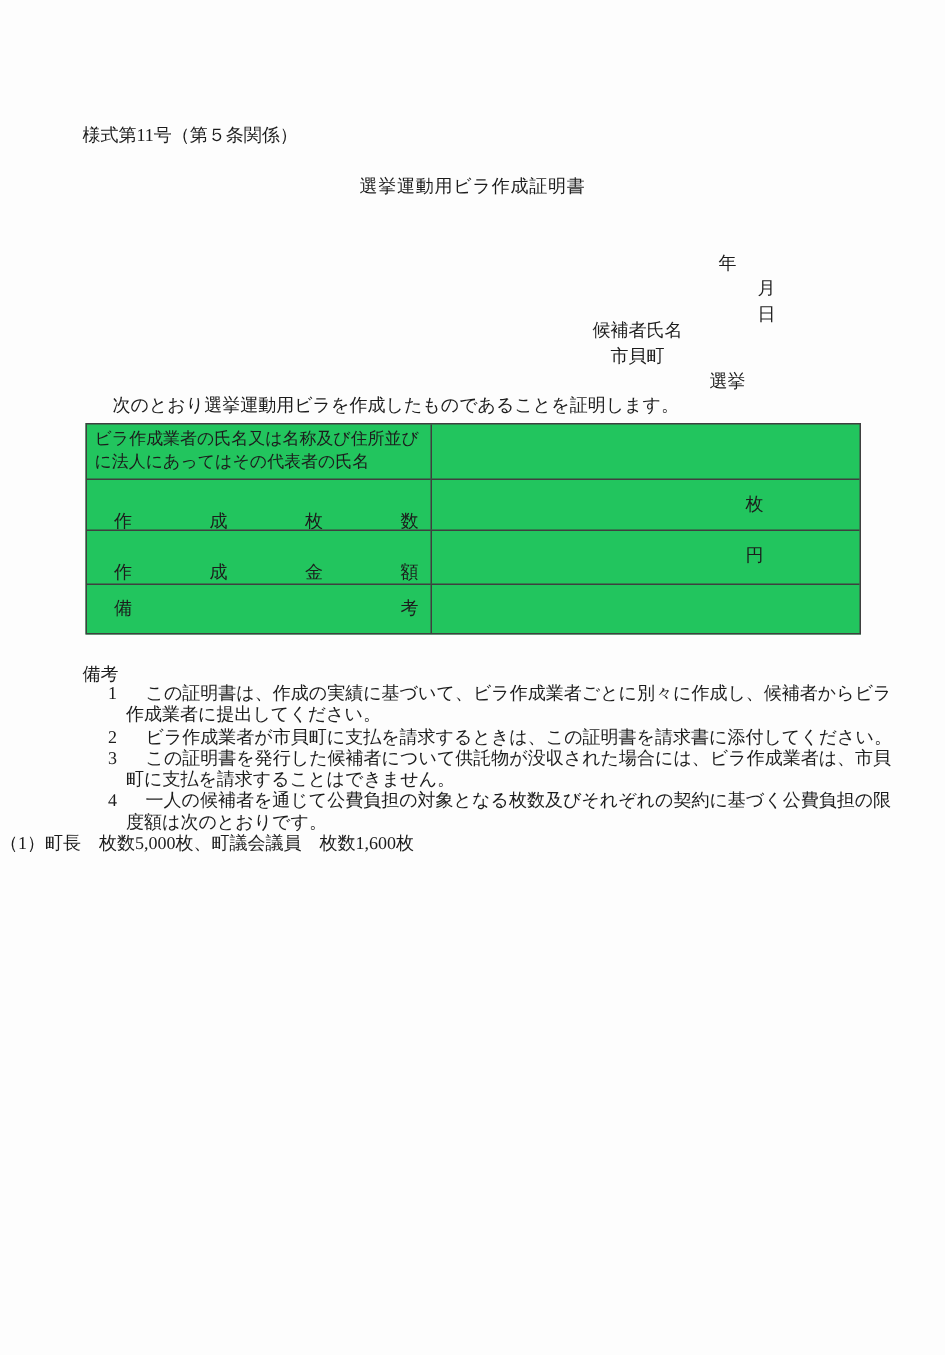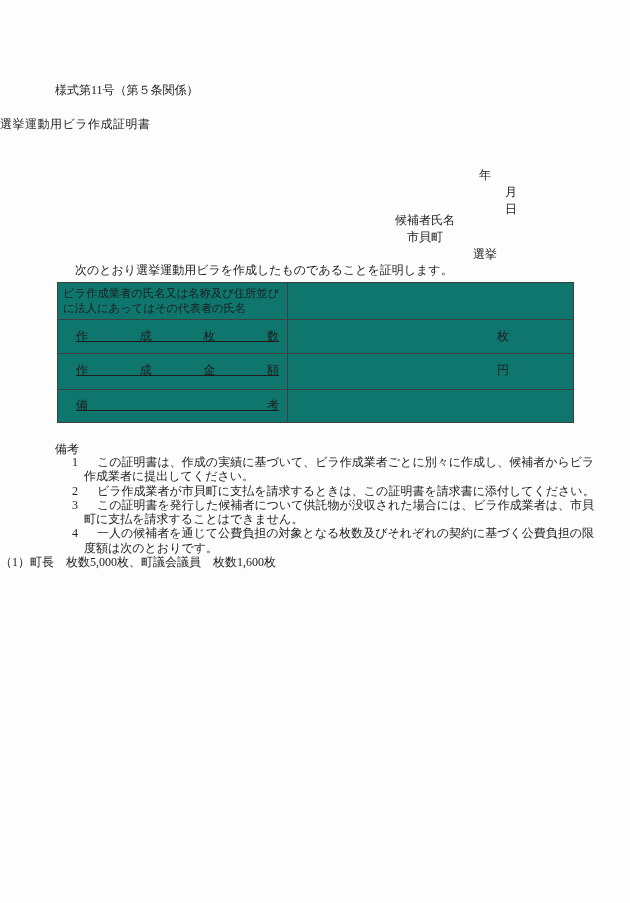--- a/index.html
+++ b/index.html
@@ -9,21 +9,21 @@
     height: 903px;
     background: #fdfdfd;
     font-family: "Liberation Serif", "DejaVu Serif", serif;
     font-size: 12px;
     color: #1c1c1c;
     overflow: hidden;
   }
   .abs { position: absolute; white-space: pre; }
 
   .form-number { left: 55px; top: 82px; }
-  .doc-title { left: 0; right: 0; top: 116px; text-align: left; letter-spacing: 0.5px; }
+  .doc-title { left: 0; right: 0; top: 116px; text-align: center; letter-spacing: 0.5px; }
 
   .issue-date { left: 467px; top: 152px; }
   .issue-date .m { margin-left: 26px; }
   .issue-date .d { margin-left: 26px; }
 
   .exec-line { left: 418px; top: 194px; }
   .exec-line .m { margin-left: 23px; }
   .exec-line .d { margin-left: 22px; }
 
   .town-line { left: 395px; top: 214px; }
@@ -35,36 +35,35 @@
 
   .form-table {
     position: absolute;
     left: 57px; top: 282px;
     width: 517px;
     box-sizing: border-box;
     border: 1px solid #3f3f3f;
     display: grid;
     grid-template-columns: 229px 1fr;
     grid-template-rows: 36px 34px 36px 33px;
-    background: #0f766e;
+    background: #22c55e;
   }
   .cell { box-sizing: border-box; overflow: hidden; }
   .cell.bt { border-top: 1px solid #3f3f3f; }
   .cell.bl { border-left: 1px solid #3f3f3f; }
   .label-wrap {
     padding: 3px 2px 0 5px;
     font-size: 11.3px;
     line-height: 14.5px;
   }
   .label-just {
     text-align: justify;
     text-align-last: justify;
-    padding: 10px 8px 0 18px;
+    padding: 21px 8px 0 18px;
     line-height: 12px;
-    text-decoration: underline;
   }
   .label-just.short { padding-top: 9px; }
   .value-unit {
     text-align: right;
     padding: 10px 64px 0 0;
     line-height: 12px;
   }
 
   .notes-heading { left: 55px; top: 441px; }
   .notes {

